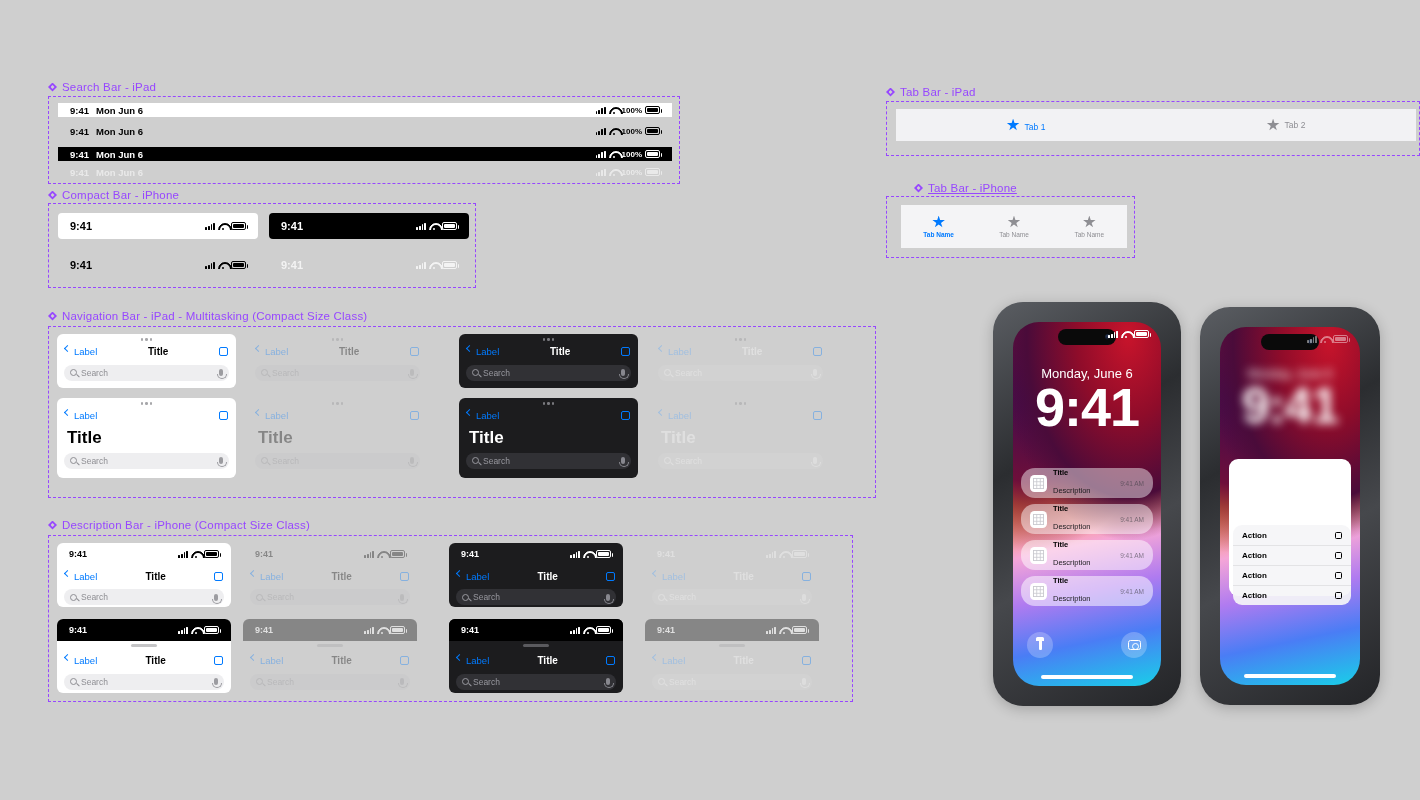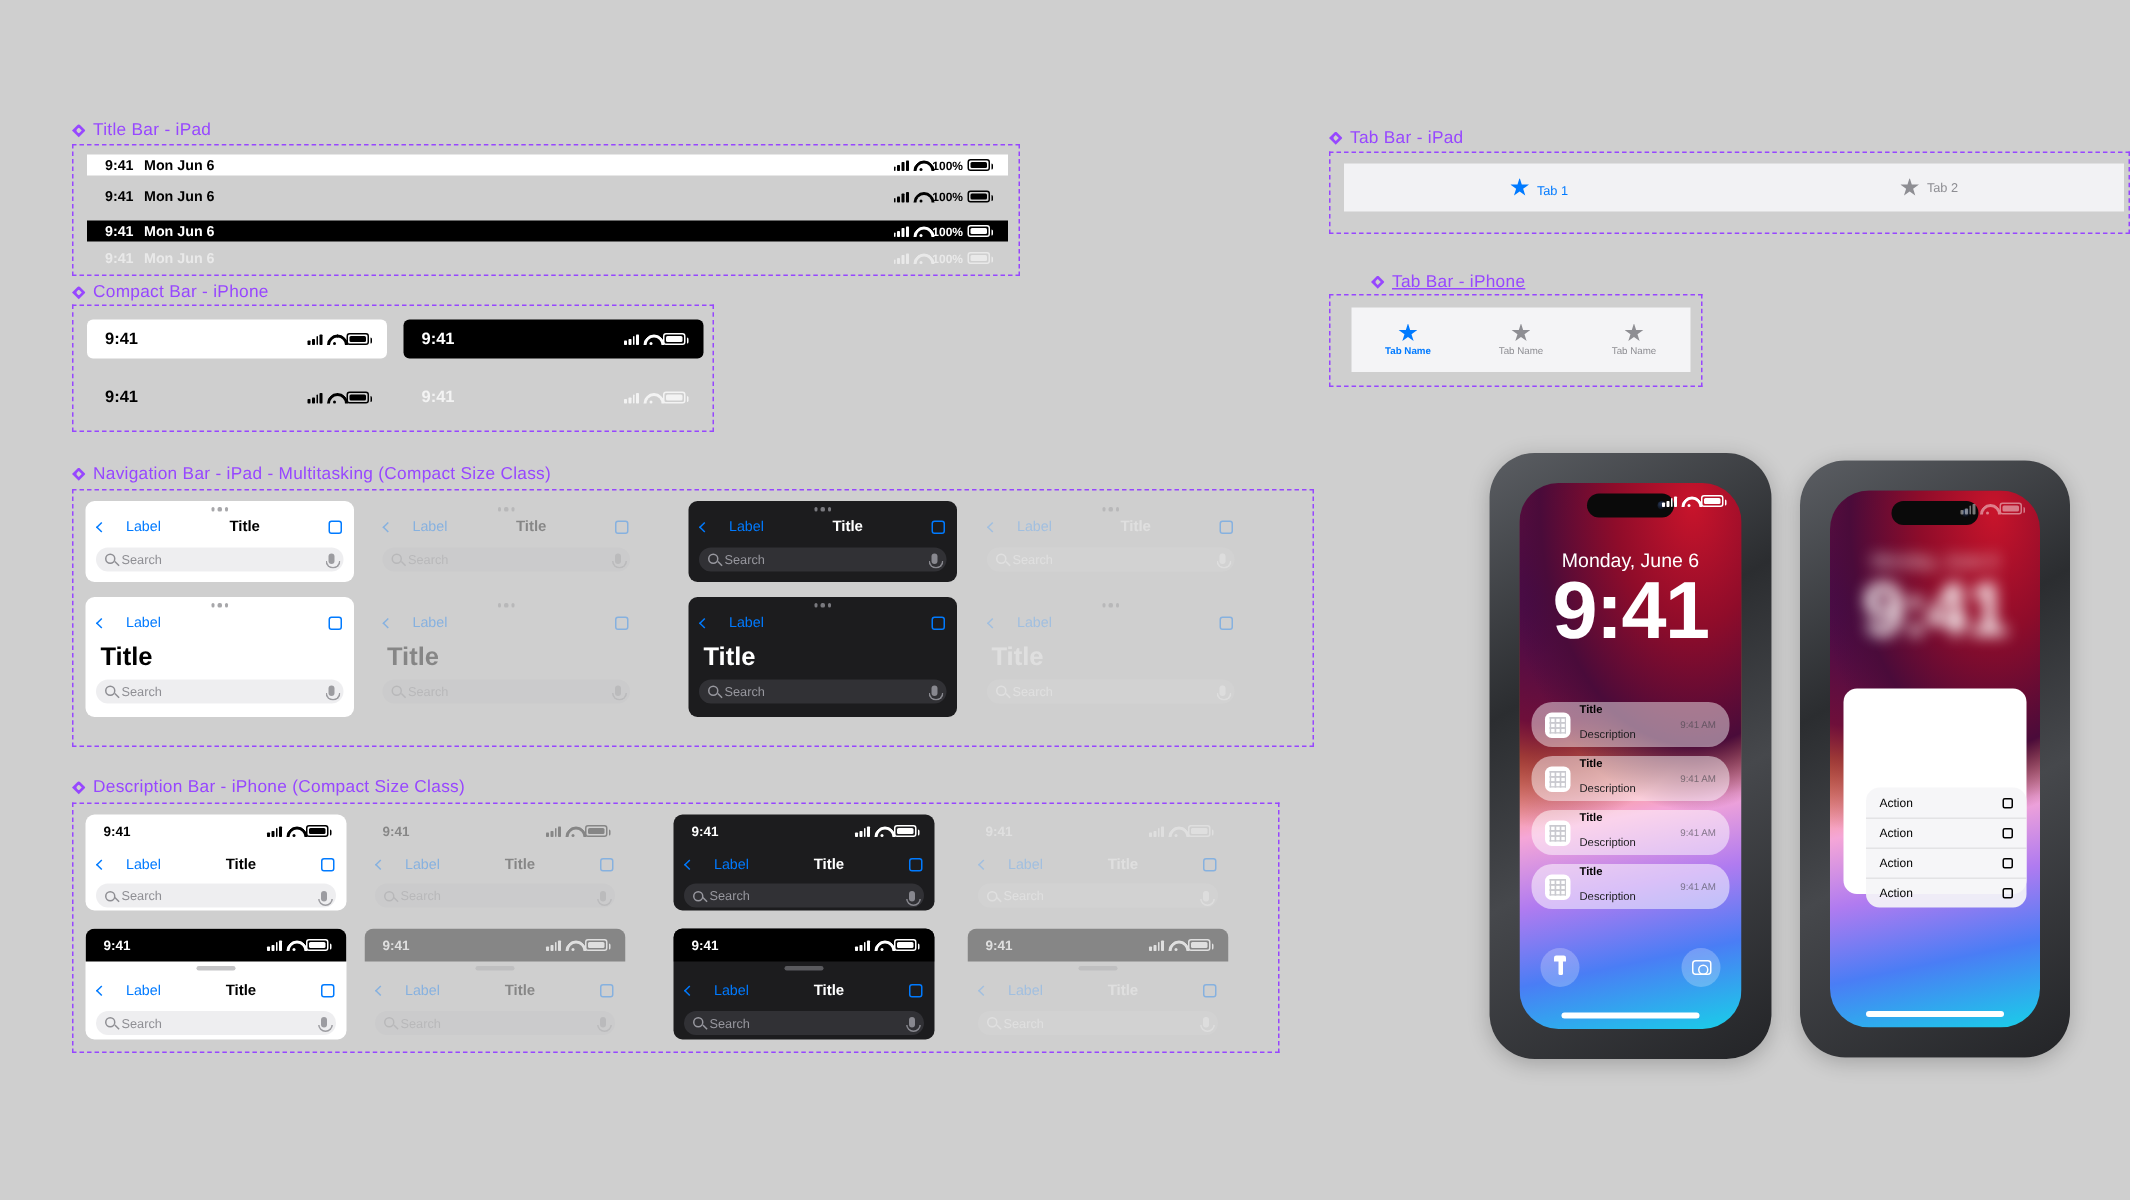--- a/index.html
+++ b/index.html
@@ -77,21 +77,21 @@
     content:""; position:absolute; right:-3px; top:2px;
     width:1.5px; height:3.5px; background: currentColor; border-radius: 0 1px 1px 0;
   }
 
   .grabber { width: 26px; height: 2.5px; border-radius: 2px; background: rgba(60,60,67,.3); margin: 3px auto; }
   .dots3 { display:flex; gap:2px; justify-content:center; padding-top:4px; }
   .dots3 span { width:2.5px;height:2.5px;border-radius:50%;background:rgba(60,60,67,.45); }
 
   
   .nav { display: flex; align-items: center; padding: 0 8px; height: 22px; font-size: 9.5px; }
-  .nav .back { color: #007aff; display:flex; align-items:center; gap:14px; }
+  .nav .back { color: #007aff; display:flex; gap:4px; }
   .chev { display:inline-block; width:5px;height:5px; border-left:1.6px solid currentColor; border-bottom:1.6px solid currentColor; transform: rotate(45deg); }
   .nav .title { flex:1; text-align:center; font-weight:bold; font-size:10px; }
   .sq { width:9px; height:9px; border:1.3px solid #007aff; border-radius:2px; }
 
   .lgtitle { font-size: 17px; font-weight: bold; padding: 1px 10px 3px; }
 
   .search {
     margin: 2px 7px 6px; height: 16px; border-radius: 8px;
     background: rgba(118,118,128,.12);
     display:flex; align-items:center; gap:4px; padding: 0 6px;
@@ -154,40 +154,40 @@
   .ntime { font-size:6.5px; color:rgba(60,60,67,.6); }
 
   .qbtns { position:absolute; left:14px; right:14px; bottom:28px; display:flex; justify-content:space-between; }
   .qbtn { width:26px;height:26px;border-radius:50%; background: rgba(255,255,255,.24);
     display:flex;align-items:center;justify-content:center; color:#fff; }
   .home-ind { position:absolute; bottom:7px; left:50%; transform:translateX(-50%);
     width:92px; height:4px; border-radius:3px; background:#fff; }
 
   .blurred { filter: blur(5px); }
   .sheet { position:absolute; left:9px; right:9px; top:132px; height:137px; background:#fff; border-radius:9px; }
-  .ctx { position:absolute; left:24px; right:9px; bottom:80px; border-radius:9px;
-    background: rgba(245,245,247,.92); overflow:hidden; }
+  .ctx { position:absolute; left:13px; right:9px; bottom:80px; border-radius:9px;
+    background: rgba(245,245,247,.92); overflow:hidden;font-weight:bold; }
   .ctx-row { display:flex; align-items:center; justify-content:space-between;
     padding: 0 9px; height:20px; font-size:8px; color:#000; }
   .ctx-row + .ctx-row { border-top: 1px solid rgba(60,60,67,.1); }
   .ctx-sq { width:7px;height:7px;border:1.1px solid #000;border-radius:1.5px; }
 
   .torch { width:3px;height:10px;border-radius:1px;background:#fff; position:relative;}
   .torch::before{content:"";position:absolute;top:-3px;left:-2.2px;width:7.4px;height:4px;border-radius:1.5px 1.5px 0 0;background:#fff;}
   .cam { width:13px;height:10px;border-radius:2.5px;border:1.6px solid #fff;position:relative;}
   .cam::after{content:"";position:absolute;left:3px;top:2px;width:5px;height:5px;border-radius:50%;border:1.5px solid #fff;}
 </style>
 </head>
 <body>
 
 <div class="canvas">
 
   <div class="sect-label" style="left:48px; top:81px;">
     <span class="diamond"></span>
-    <span>Title Bar - iPad</span>
+    <span>Search Bar - iPad</span>
   </div>
   <div class="frame" style="left:48px; top:96px; width:632px; height:88px;">
 
     <div class="sb lite" style="position:absolute;left:9px;top:6px;width:614px;height:14px;">
       <div style="display:flex;gap:7px;">
           <span>9:41</span>
           <span>Mon Jun 6</span>
         </div>
       <div class="right">
           <span class="bars">

